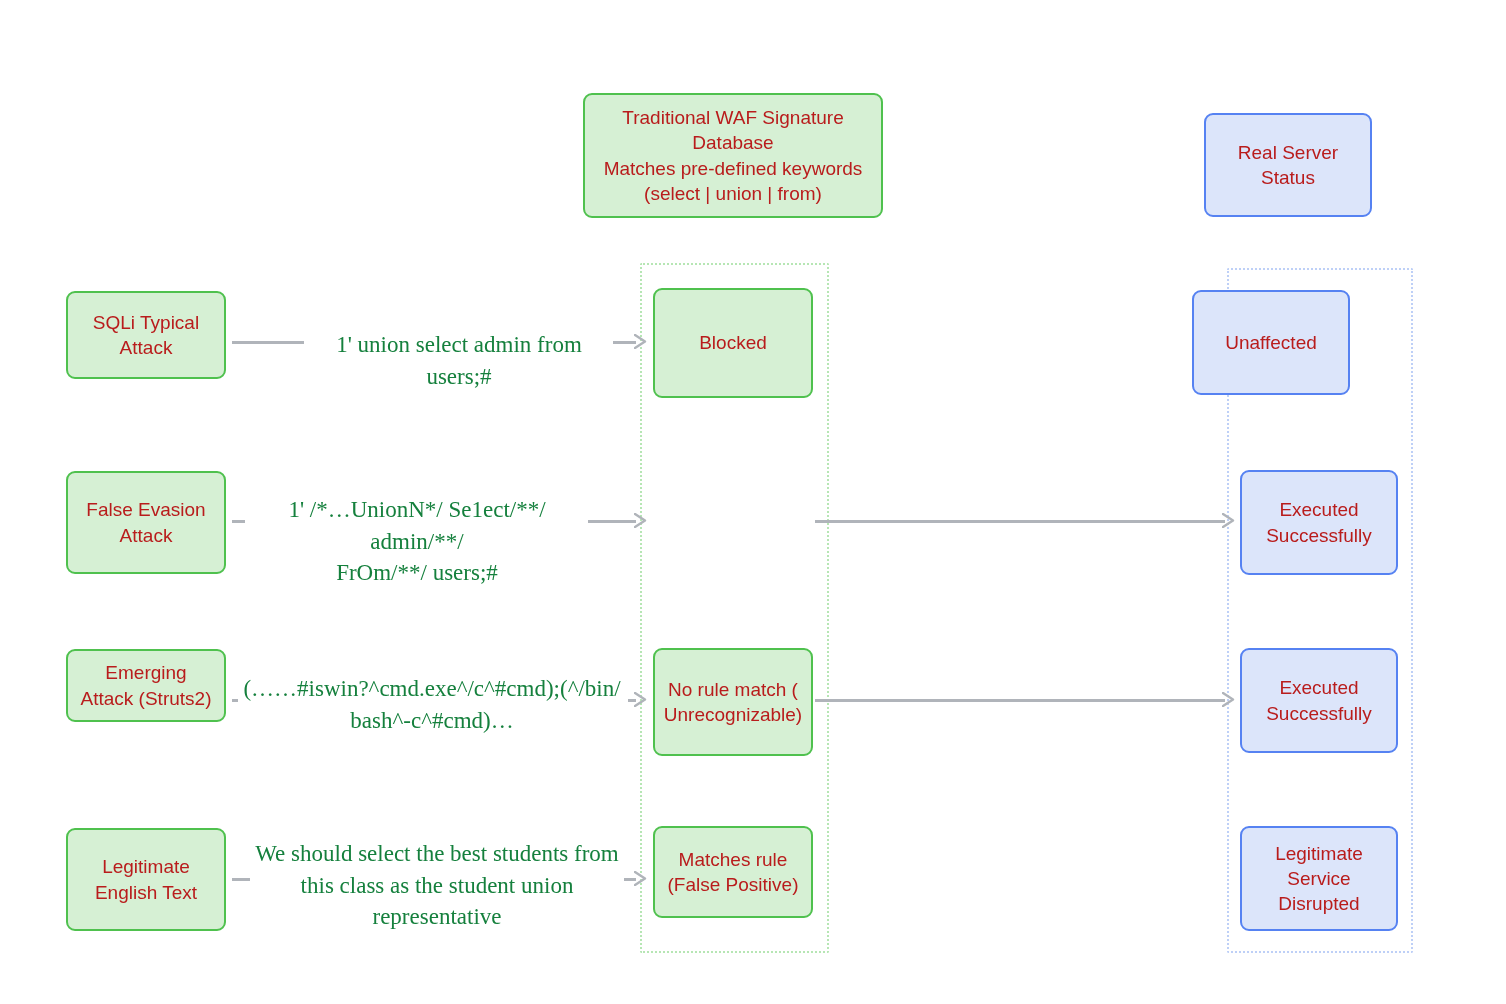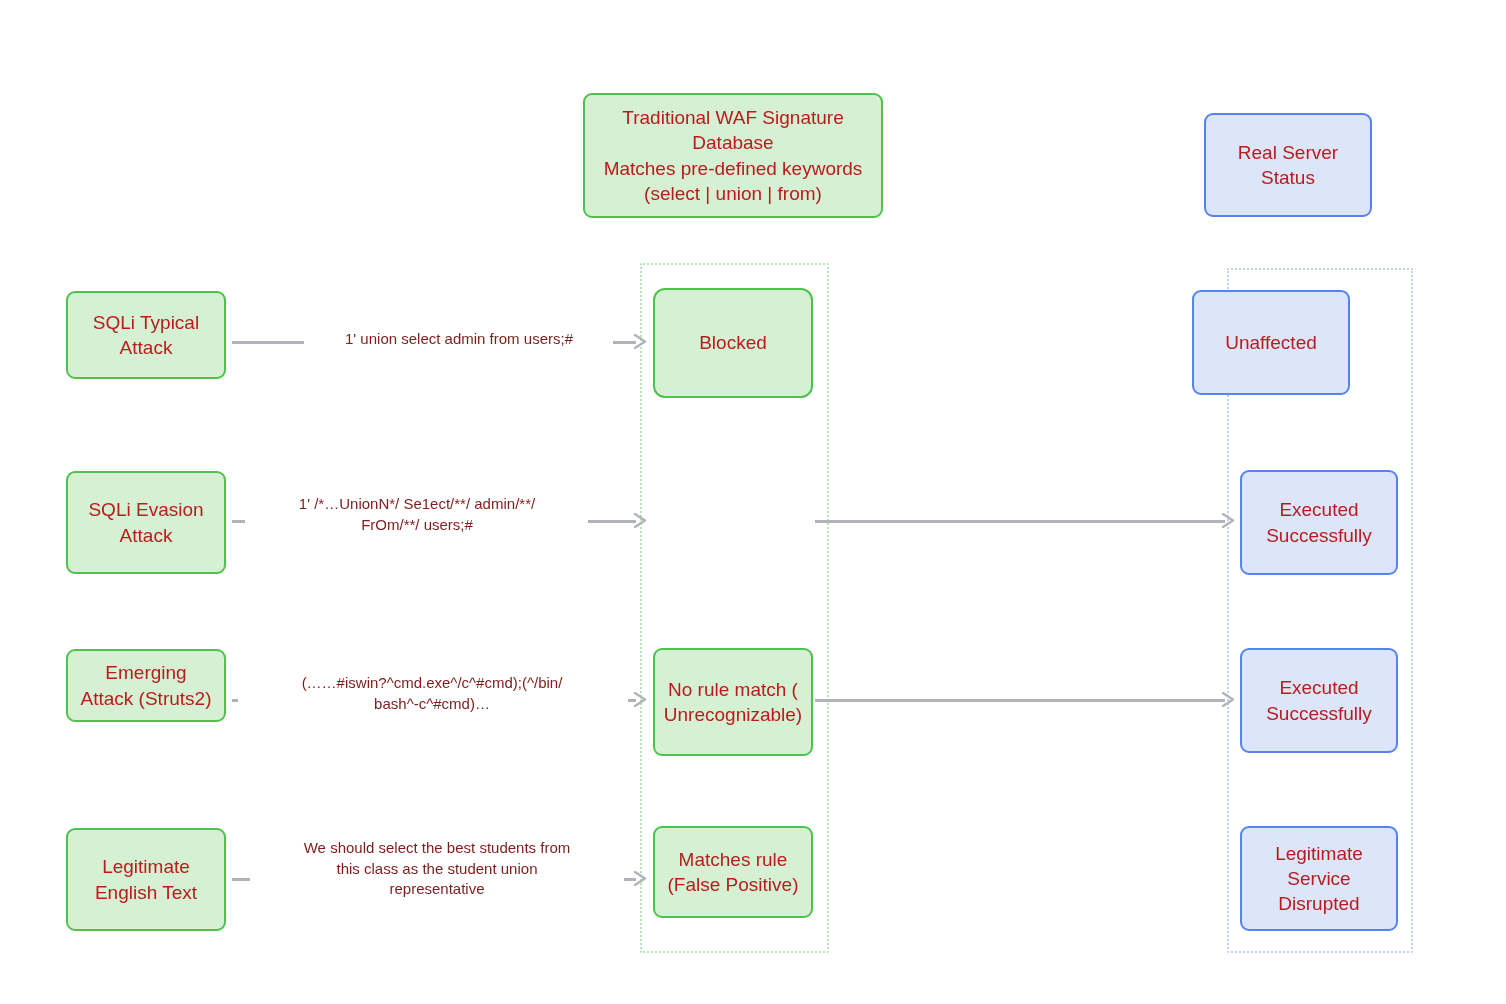--- a/index.html
+++ b/index.html
@@ -68,55 +68,56 @@
     position: absolute;
     width: 13px;
     height: 15px;
   }
   .conn-head-open svg { display: block; }
 
   
   .edge-label {
     position: absolute;
     text-align: center;
-    font-size: 15px;
+    font-size: 23px;
     line-height: 1.38;
-    color: #7f1d1d;
+    color: #15803d;
     background: #ffffff;
     white-space: pre-line;
+    font-family: Liberation Serif, serif;
   }
 </style>
 </head>
 <body>
 
 <div id="canvas">
 
   <div class="group green-group" style="left:640px; top:263px; width:189px; height:690px;"></div>
   <div class="group blue-group" style="left:1227px; top:268px; width:186px; height:685px;"></div>
 
   <div class="node green" style="left:583px; top:93px; width:300px; height:125px;">Traditional WAF Signature
 Database
 Matches pre-defined keywords
 (select | union | from)</div>
 
   <div class="node blue" style="left:1204px; top:113px; width:168px; height:104px;">Real Server Status</div>
 
   <div class="node green" style="left:66px; top:291px; width:160px; height:88px;">SQLi Typical
 Attack</div>
 
-  <div class="node green" style="left:66px; top:471px; width:160px; height:103px;">SQLi Evasion
+  <div class="node green" style="left:66px; top:471px; width:160px; height:103px;">False Evasion
 Attack</div>
 
   <div class="node green" style="left:66px; top:649px; width:160px; height:73px;">Emerging
 Attack (Struts2)</div>
 
   <div class="node green" style="left:66px; top:828px; width:160px; height:103px;">Legitimate
 English Text</div>
 
-  <div class="node green" style="left:653px; top:288px; width:160px; height:110px;border-radius:12px;">Blocked</div>
+  <div class="node green" style="left:653px; top:288px; width:160px; height:110px;">Blocked</div>
 
 
   <div class="node green" style="left:653px; top:648px; width:160px; height:108px;">No rule match (
 Unrecognizable)</div>
 
   <div class="node green" style="left:653px; top:826px; width:160px; height:92px;">Matches rule
 (False Positive)</div>
 
   <div class="node blue" style="left:1192px; top:290px; width:158px; height:105px;">Unaffected</div>
 

